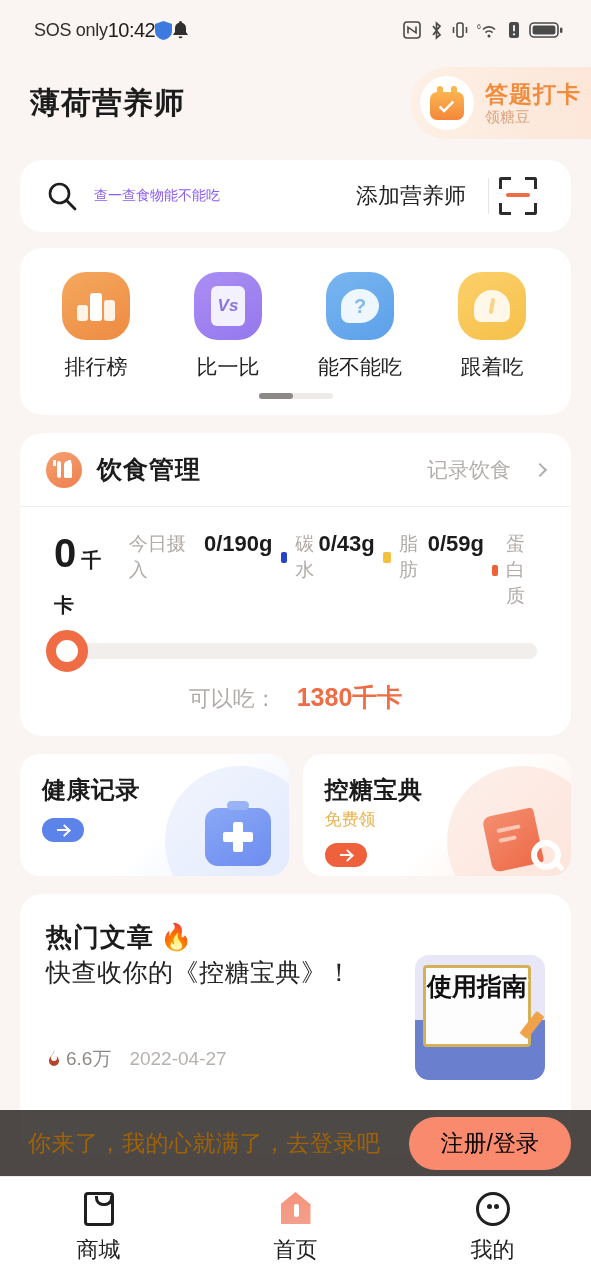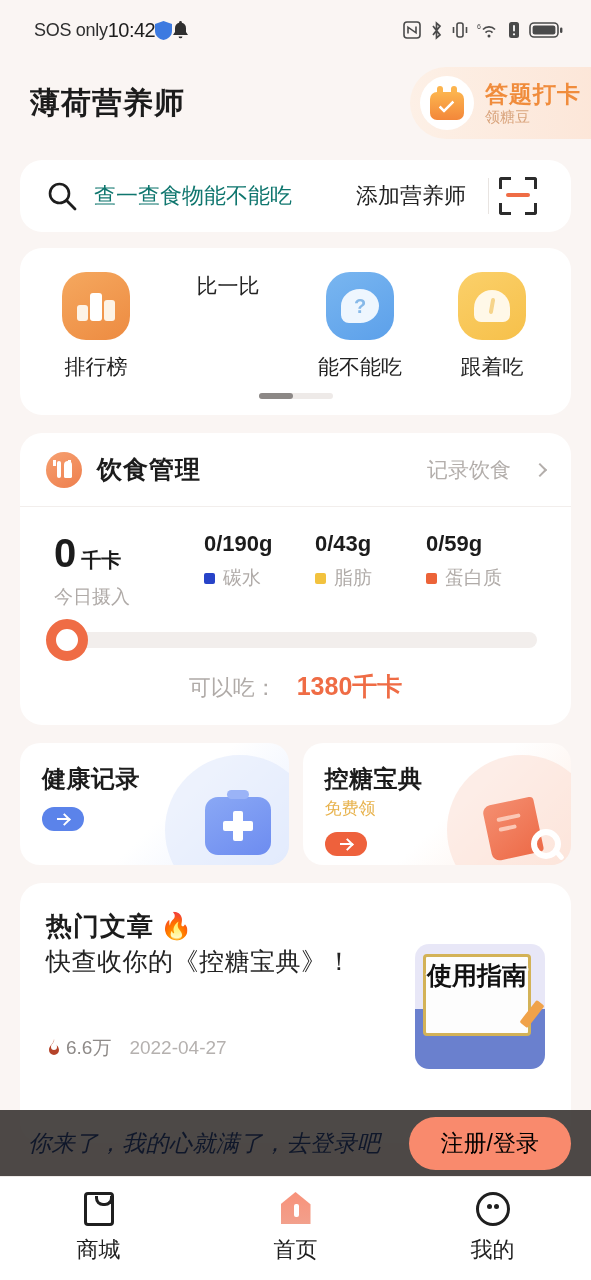--- a/index.html
+++ b/index.html
@@ -53,21 +53,21 @@
   .checkin-txt { display:flex; flex-direction:column; line-height:1.15; }
   .checkin-main { font-size:23px; font-weight:bold; color:#f08c3c; letter-spacing:1px; }
   .checkin-sub { font-size:15px; color:#d9a47c; text-align:left; }
 
   
   .card { background:#fff; border-radius:22px; margin:0 20px; }
 
   
   .search { height:72px; margin-top:14px; display:flex; align-items:center; padding:0 24px 0 26px; }
   .search-input-wrap { flex:1; display:flex; align-items:center; gap:16px; }
-  .search-ph { font-size:22px; color:#0f766e; }
+  .search-ph { font-size:14px; color:#8b5cf6; }
   .add-nutri { font-size:22px; color:#232323; white-space:nowrap; padding-right:22px; }
   .divider-v { width:1px; height:36px; background:#e8e4e1; }
   .scan-btn { width:58px; display:flex; align-items:center; justify-content:center; }
   .scan { position:relative; width:38px; height:38px; }
   .scan i { position:absolute; width:12px; height:12px; border:3px solid #2c2c2c; }
   .scan i.tl { left:0; top:0; border-right:0; border-bottom:0; border-radius:3px 0 0 0; }
   .scan i.tr { right:0; top:0; border-left:0; border-bottom:0; border-radius:0 3px 0 0; }
   .scan i.bl { left:0; bottom:0; border-right:0; border-top:0; border-radius:0 0 0 3px; }
   .scan i.br { right:0; bottom:0; border-left:0; border-top:0; border-radius:0 0 3px 0; }
   .scan i.bar { left:7px; top:16px; width:24px; height:4px; border:0; background:#ef6c45; border-radius:2px; }
@@ -110,21 +110,21 @@
              display:flex; align-items:center; justify-content:center; gap:3px; }
   .cutlery .fk { width:4px; height:17px; background:#fff; border-radius:2px; position:relative; }
   .cutlery .fk::before { content:""; position:absolute; top:-1px; left:-4px; width:12px; height:6px;
                          border-left:3px solid #fff; border-right:3px solid #fff; }
   .cutlery .sp { width:8px; height:17px; background:#fff; border-radius:5px 5px 2px 2px; }
   .diet-title { font-size:25px; font-weight:bold; color:#1c1c1c; letter-spacing:1px; }
   .diet-link { font-size:21px; color:#b3aeab; display:flex; align-items:center; gap:24px; }
   .chev { width:10px; height:10px; border-top:2px solid #b3aeab; border-right:2px solid #b3aeab;
           transform:rotate(45deg); }
   .macros { display:flex; padding:24px 34px 0; align-items:flex-start; }
-  .macro { flex:1; display:flex; flex-direction:column; align-items:flex-start; gap:8px; }
+  .macro { flex:1; display:flex; flex-direction:row; align-items:flex-start; gap:8px; }
   .macro:first-child { flex:0 0 150px; }
   .macro-val { font-size:22px; font-weight:bold; color:#1c1c1c; }
   .macro-val.big { font-size:40px; }
   .macro-val .unit { font-size:20px; margin-left:5px; }
   .macro-lbl { font-size:19px; color:#b0aba8; display:flex; align-items:center; gap:8px; }
   .dot { width:11px; height:11px; border-radius:2px; display:inline-block; }
   .track { margin:22px 34px 0; height:16px; background:#f2eeec; border-radius:8px; position:relative; }
   .ring { position:absolute; left:-8px; top:-13px; width:42px; height:42px; border-radius:50%;
           border:10px solid #ef6c45; background:#fff; box-sizing:border-box; }
   .canEat { margin-top:22px; text-align:center; font-size:22px; color:#b0aba8; }
@@ -182,21 +182,21 @@
   .thumb-txt { position:absolute; left:12px; top:18px; width:100px; text-align:center;
                font-size:25px; font-weight:bold; color:#111; line-height:1.05;
                text-shadow:2px 2px 0 #fff, -1px -1px 0 #fff; }
   .thumb-pen { position:absolute; right:8px; top:56px; width:10px; height:28px;
                background:#f0a24a; border-radius:2px; transform:rotate(38deg); }
 
   
   .login-banner { position:absolute; left:0; right:0; bottom:104px; height:66px;
                   background:rgba(52,48,46,0.88); display:flex; align-items:center;
                   justify-content:space-between; padding:0 20px 0 28px; }
-  .login-text { font-size:23px; color:#0f172a; letter-spacing:0.5px;font-style:italic; }
+  .login-text { font-size:23px; color:#a16207; letter-spacing:0.5px; }
   .login-btn { background:#f98a6d; color:#000000; font-size:23px; border:0;
                border-radius:28px; padding:11px 32px; font-family:inherit; }
 
   
   .tabbar { position:absolute; left:0; right:0; bottom:0; height:104px; background:#fff;
             display:flex; align-items:center; border-top:1px solid #eeeae8; }
   .tab { flex:1; display:flex; flex-direction:column; align-items:center; gap:9px; }
   .tab-label { font-size:22px; color:#1f1f1f; }
   .tab.active .tab-label { color:#1f1f1f; }
   .home-ic { width:34px; height:34px; position:relative; }
@@ -305,20 +305,23 @@
         <div class="qicon q-rank">
           <div class="podium">
               <span class="a"></span>
               <span class="b"></span>
               <span class="c"></span>
             </div>
         </div>
         <span class="qlabel">排行榜</span>
       </div>
       <div class="qitem">
+        <div class="qicon q-vs">
+            <div class="vscard">Vs</div>
+          </div>
         <span class="qlabel">比一比</span>
       </div>
       <div class="qitem">
         <div class="qicon q-ask">
             <div class="bubble">?</div>
           </div>
         <span class="qlabel">能不能吃</span>
       </div>
       <div class="qitem">
         <div class="qicon q-follow">

